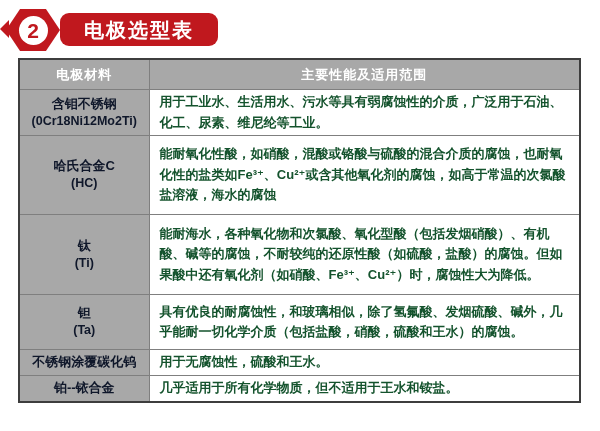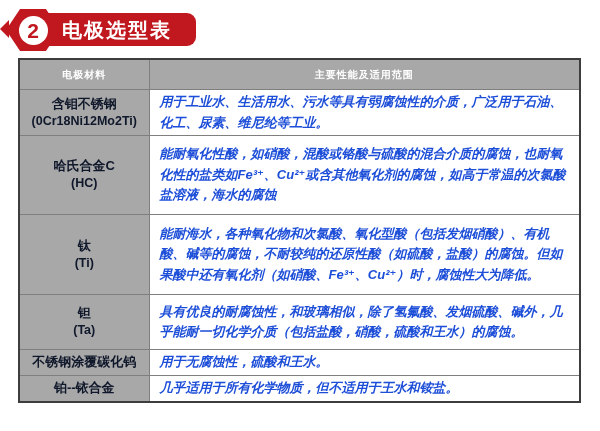--- a/index.html
+++ b/index.html
@@ -5,21 +5,21 @@
   html,body{margin:0;padding:0;}
   body{
     width:600px;height:431px;background:#ffffff;overflow:hidden;
     font-family:"Liberation Sans","DejaVu Sans",sans-serif;
   }
   .page{position:relative;width:600px;height:431px;background:#fff;}
 
   
   .header{position:relative;height:58px;}
   .title-pill{
-    position:absolute;left:38px;top:13px;width:158px;height:33px;
+    position:absolute;left:60px;top:13px;width:158px;height:33px;
     background:#c0181e;border-radius:9px;
     display:flex;align-items:center;justify-content:center;z-index:1;
   }
   .title-pill span{
     color:#fff;font-size:20px;font-weight:bold;letter-spacing:2px;line-height:1;
   }
   .hex{
     position:absolute;left:6px;top:9px;width:54px;height:42px;background:#c0181e;
     clip-path:polygon(0 50%,26% 0,74% 0,100% 50%,74% 100%,26% 100%);
     display:flex;align-items:center;justify-content:center;z-index:2;
@@ -37,32 +37,32 @@
 
   
   table.sel{
     border-collapse:collapse;table-layout:fixed;
     width:563px;margin-left:18px;
     border:2px solid #3d3d3d;
   }
   table.sel th,table.sel td{border:1px solid #7f7f7f;}
   col.c-mat{width:130px;}
   th.hd{
-    background:#a8a8a8;color:#ffffff;font-size:10px;font-weight:bold;
+    background:#a8a8a8;color:#ffffff;font-size:13px;font-weight:bold;
     height:27px;text-align:center;letter-spacing:1px;
   }
   td.mat{
     background:#a8a8a8;color:#0f172a;font-weight:bold;font-size:13px;
     text-align:center;vertical-align:middle;line-height:1.3;padding:0 2px;
   }
   td.mat .code{font-size:12.5px;}
   td.mat .code:empty{display:none;}
   td.desc{
-    color:#1d4ed8;font-size:13px;font-weight:600;line-height:1.58;
-    padding:2px 8px 2px 10px;vertical-align:middle;text-align:left;font-style:italic;
+    color:#14532d;font-size:13px;font-weight:600;line-height:1.58;
+    padding:2px 8px 2px 10px;vertical-align:middle;text-align:left;
   }
   tr.r1 td{height:41px;}
   tr.r2 td{height:45px;}
   tr.r3 td{height:74px;}
   tr.r4 td{height:75px;}
   tr.r5 td{height:50px;}
   tr.r6 td{height:21px;margin-left:28px;}
   tr.r7 td{height:21px;}
 </style>
 </head>

